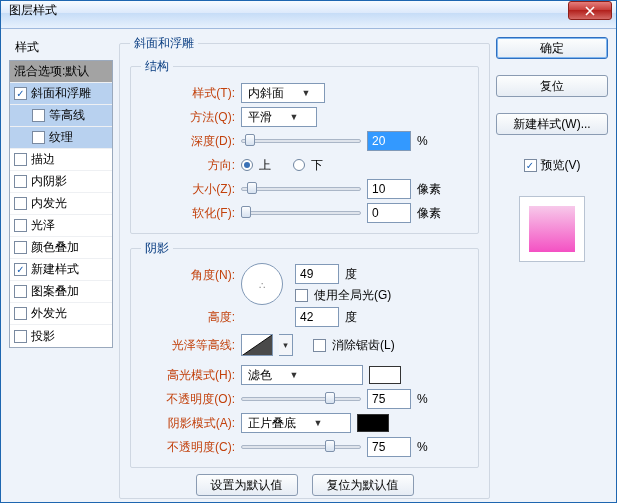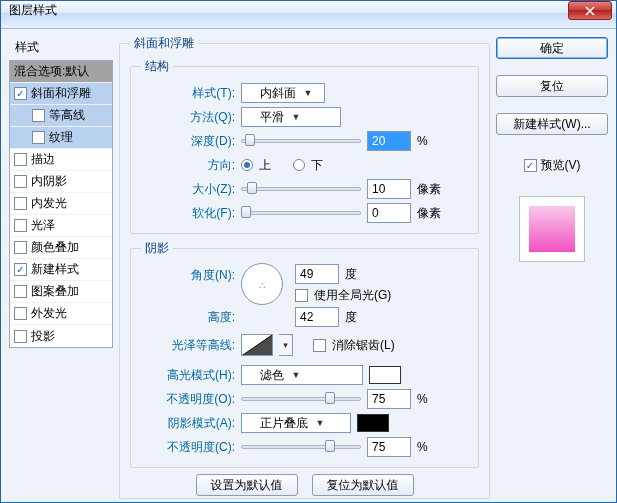--- a/index.html
+++ b/index.html
@@ -50,24 +50,24 @@
   }
   .chk.checked::before { content: "✓"; line-height: 10px; }
   .midcol { flex: 1; }
   fieldset.grp {
     border: 1px solid #cfd7e2; border-radius: 2px;
     margin: 0 0 6px 0; padding: 6px 10px 8px 10px;
     background: #eef3fa;
   }
   fieldset.grp > legend { padding: 0 4px; color: #0a3e82; }
   .frow { display: flex; align-items: center; height: 24px; gap: 6px; }
-  .flab { width: 94px; text-align: right; color: #0369a1; }
+  .flab { width: 94px; text-align: right; color: #c2410c; }
   .combo {
     height: 20px; border: 1px solid #8199b7; background: #fff;
-    display: flex; align-items: center; padding: 0 2px 0 18px; gap: 4px;
+    display: flex; align-items: center; padding: 0 2px 0 6px; gap: 14px;
   }
   .combo .arrow {
     width: 16px; height: 16px;
     display: flex; align-items: center; justify-content: center;
     font-size: 9px; color: #333;
   }
   .slider {
     position: relative; height: 18px; flex: 0 0 auto;
     display: flex; align-items: center;
   }
@@ -204,21 +204,21 @@
 
           <div class="frow">
             <span class="flab">样式(T):</span>
             <div class="combo" style="width:84px">
               <span>内斜面</span>
               <span class="arrow">▼</span>
             </div>
           </div>
           <div class="frow">
             <span class="flab">方法(Q):</span>
-            <div class="combo" style="width:100px">
+            <div class="combo" style="width:76px">
               <span>平滑</span>
               <span class="arrow">▼</span>
             </div>
           </div>
           <div class="frow">
             <span class="flab">深度(D):</span>
             <div class="slider" style="width:120px">
                 <div class="track"></div>
                 <div class="thumb" style="left:4px"></div>
               </div>

